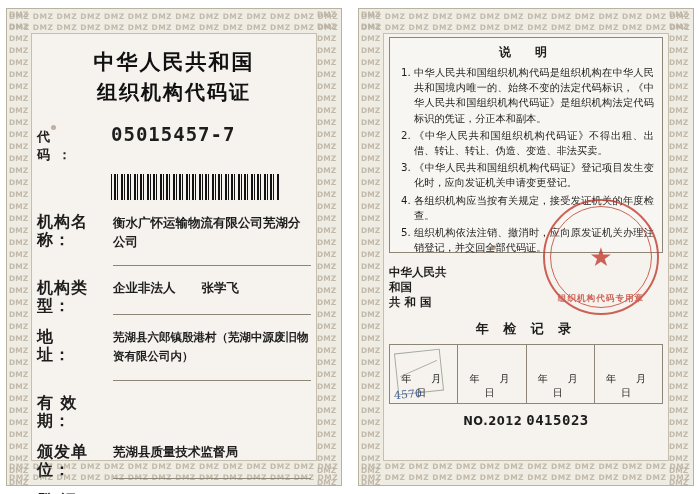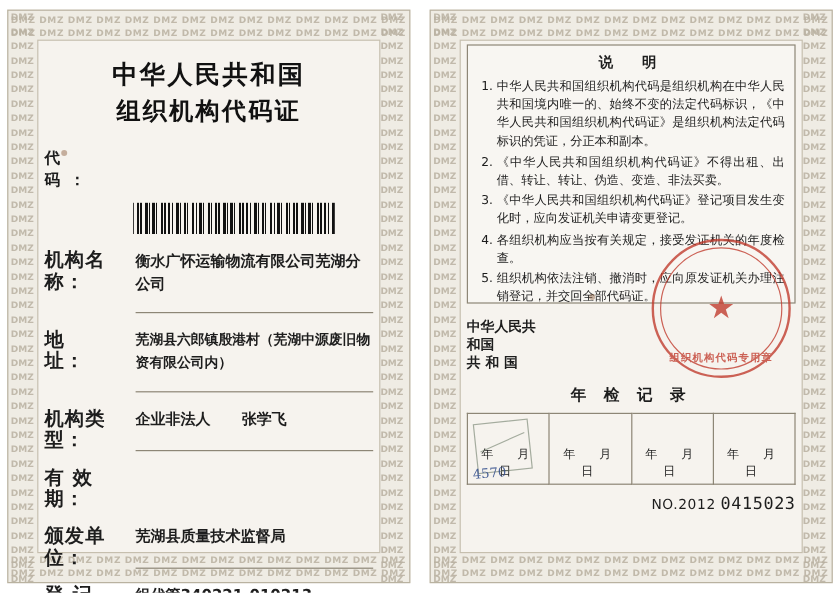--- a/index.html
+++ b/index.html
@@ -308,23 +308,23 @@
     bottom: 2px;
     font-family: "DejaVu Serif", serif;
     font-size: 11px;
     color: #2f4b8a;
     transform: rotate(-5deg);
     opacity: .85;
   }
 
   .no-row {
     margin-top: 8px;
-    text-align: right;
+    text-align: center;
     font-size: 12.5px;
-    font-weight: normal;
+    font-weight: bold;
     letter-spacing: .5px;
   }
   .no-row .no-label { font-size: 11.5px; }
   .no-row .no-val {
     font-family: "DejaVu Sans Mono", monospace;
     font-size: 14px;
     margin-left: 4px;
   }
 
   .smudge {
@@ -431,39 +431,40 @@
     <div class="inner-frame"></div>
 
     <div class="l-content">
       <div class="title-cn">
         <div>中华人民共和国</div>
         <div class="l2">组织机构代码证</div>
       </div>
 
       <div class="code-row">
         <span class="code-label">代　码：</span>
+        <span class="code-value">05015457-7</span>
       </div>
 
       <div class="barcode"></div>
 
       <div class="field">
         <span class="f-label">机构名称：</span>
         <span class="f-value two">衡水广怀运输物流有限公司芜湖分公司</span>
-      </div>
-
-      <div class="field">
-        <span class="f-label">地　　址：</span>
-        <span class="f-value two small-note">芜湖县六郎镇殷港村（芜湖中源废旧物资有限公司内）</span>
       </div>
 
       <div class="field">
         <span class="f-label">机构类型：</span>
         <span class="f-value">
           <span>企业非法人</span><span class="rep">张学飞</span>
         </span>
+      </div>
+
+      <div class="field">
+        <span class="f-label">地　　址：</span>
+        <span class="f-value two small-note">芜湖县六郎镇殷港村（芜湖中源废旧物资有限公司内）</span>
       </div>
 
       <div class="field">
         <span class="f-label">有 效 期：</span>
       </div>
 
       <div class="field">
         <span class="f-label">颁发单位：</span>
         <span class="f-value">芜湖县质量技术监督局</span>
       </div>

